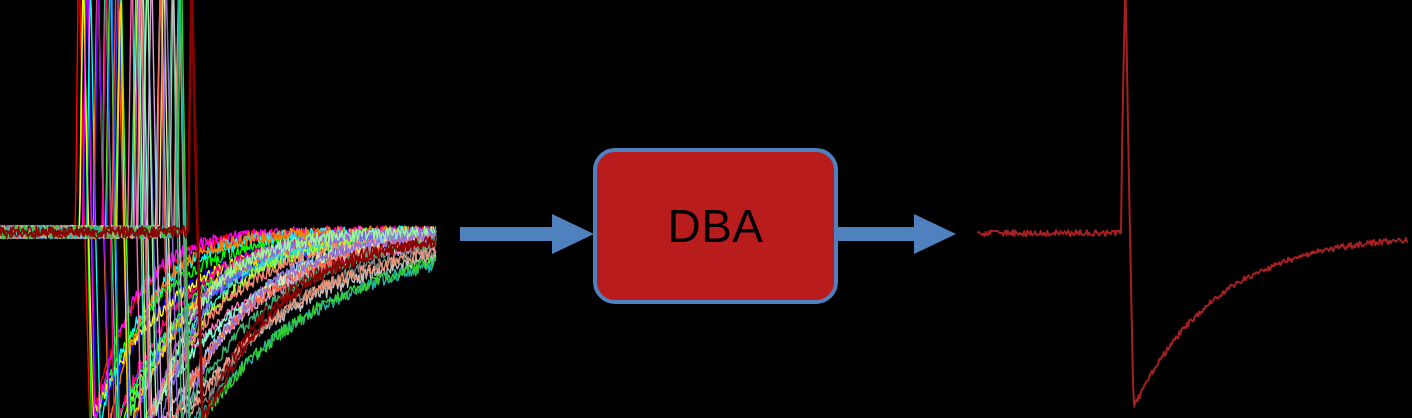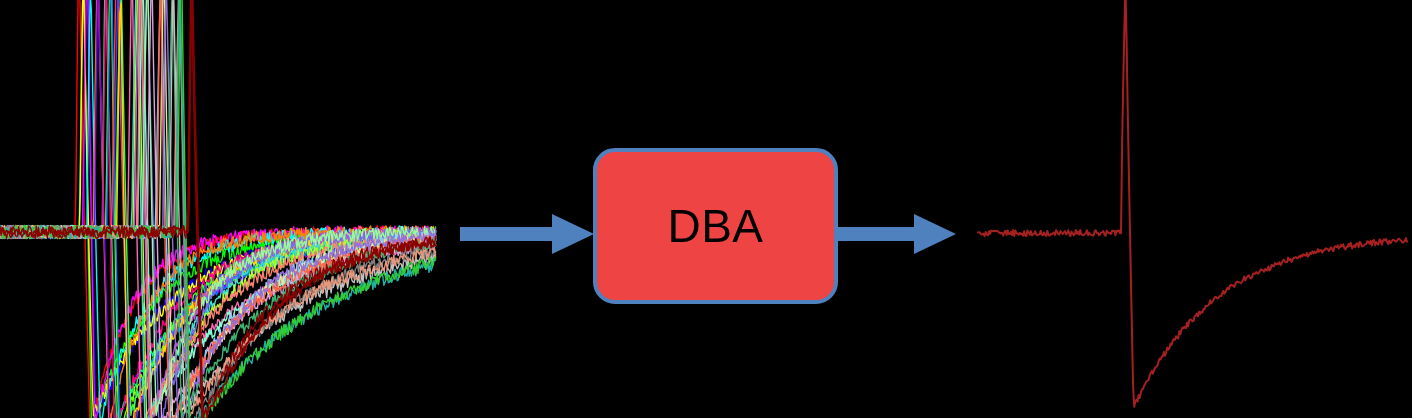--- a/index.html
+++ b/index.html
@@ -101,21 +101,21 @@
       </svg>
   </div>
 
   <svg class="arrow" id="arrow-in" viewBox="0 0 134 56">
     <g id="arrow-in-g" fill="#4E81BD">
       <rect x="0" y="21" width="96" height="14"></rect>
       <polygon points="92,8 134,28 92,48"></polygon>
     </g>
   </svg>
 
-  <div id="dba-box" style="background: #ef4444; border-color: rgb(78, 129, 189);">
+  <div id="dba-box" style="background: #b91c1c; border-color: rgb(78, 129, 189);">
     <span id="dba-label">DBA</span>
   </div>
 
   <svg class="arrow" id="arrow-out" viewBox="0 0 118 56">
     <g id="arrow-out-g" fill="#4E81BD">
       <rect x="0" y="21" width="80" height="14"></rect>
       <polygon points="76,8 118,28 76,48"></polygon>
     </g>
   </svg>
 

